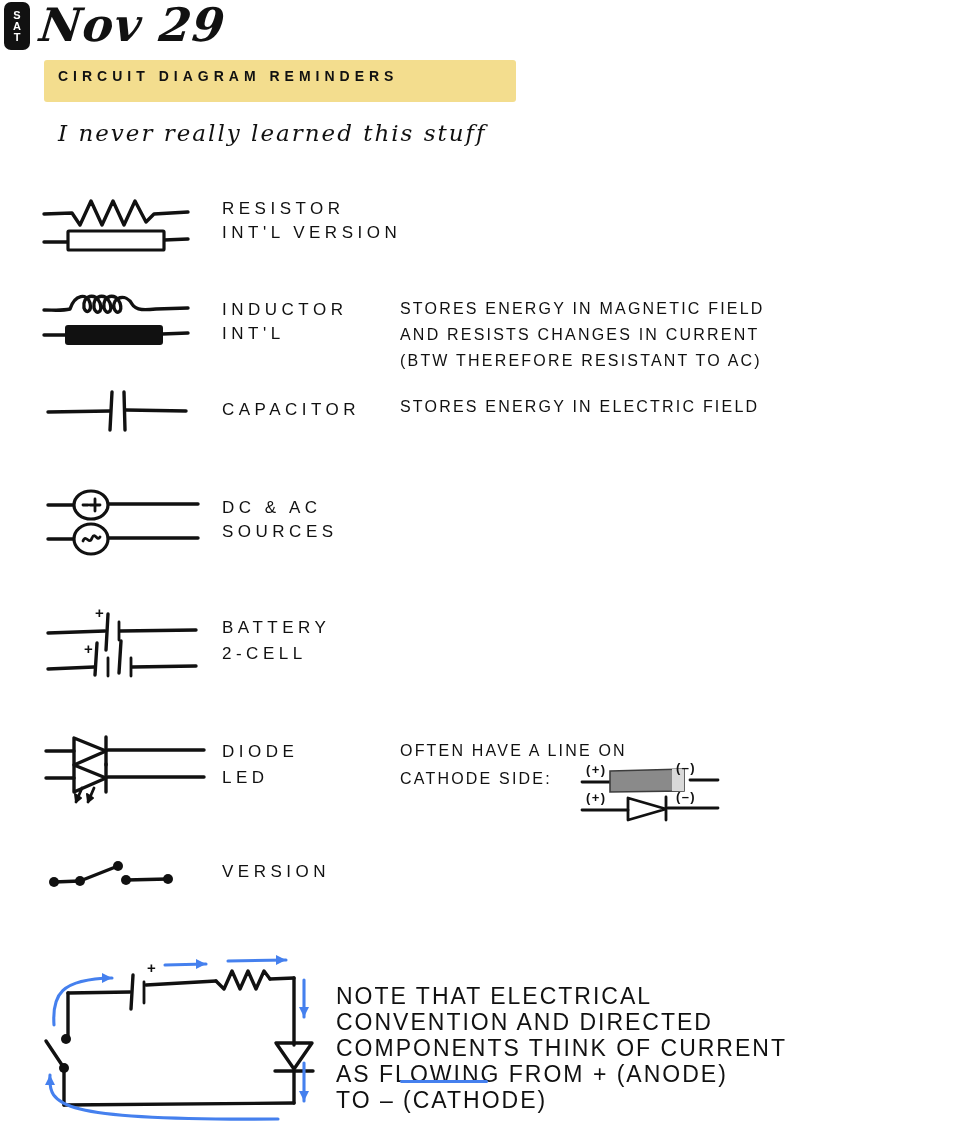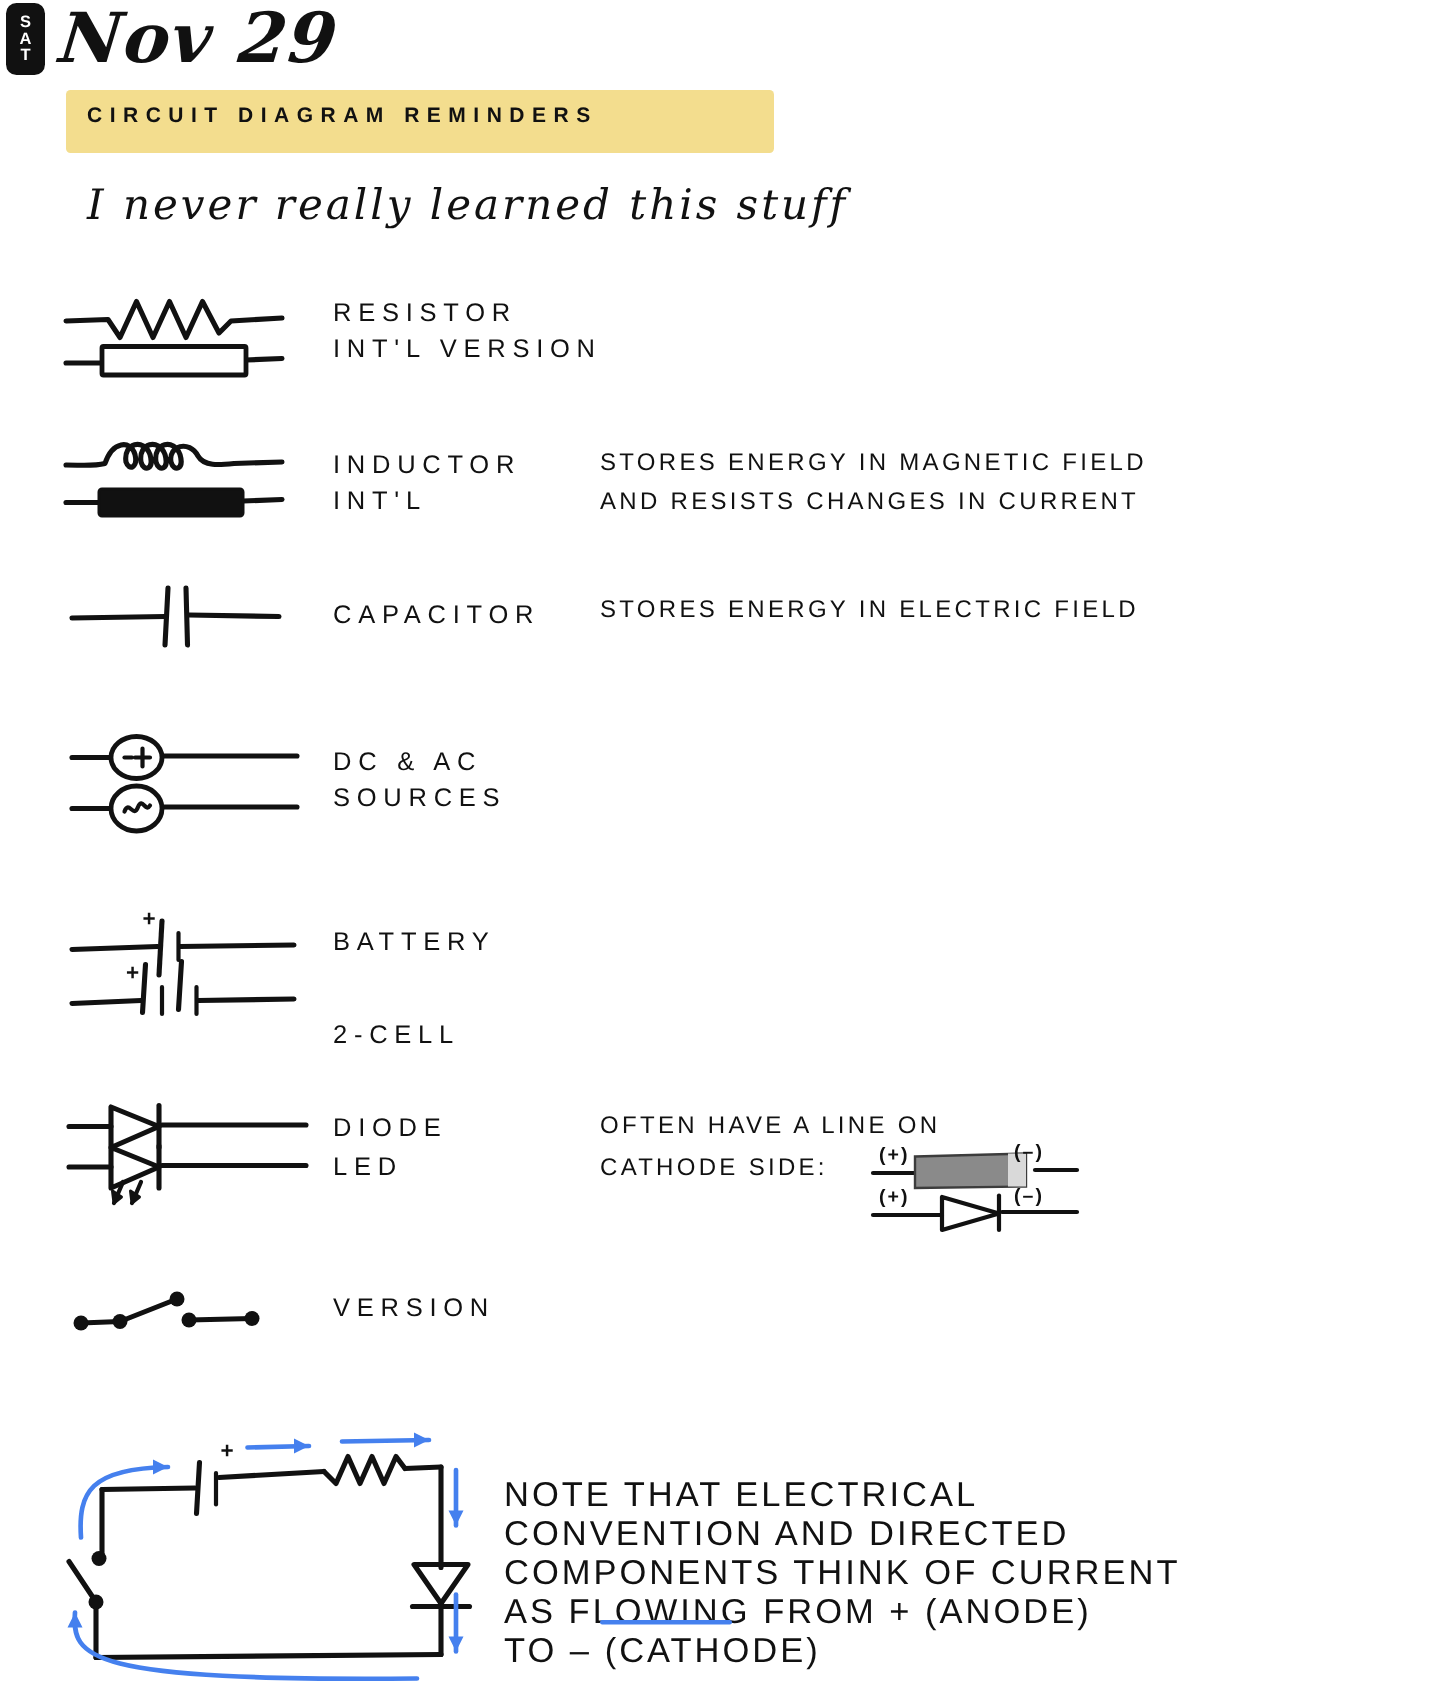--- a/index.html
+++ b/index.html
@@ -32,21 +32,21 @@
     background:#f3dd8e;border-radius:3px;
   }
   .banner-text{
     position:absolute;left:58px;top:68px;
     font-family:"Liberation Sans",sans-serif;font-weight:700;
     font-size:14px;color:#111;letter-spacing:5px;
   }
   .subtitle{
     position:absolute;left:58px;top:120px;
     font-family:"DejaVu Serif",serif;font-style:italic;
-    font-size:28px;color:#111;letter-spacing:2px;
+    font-size:23px;color:#111;letter-spacing:2px;
   }
 
   
   .hlabel{
     position:absolute;
     font-family:"Liberation Sans",sans-serif;font-weight:400;
     font-size:17px;color:#111;letter-spacing:4.5px;white-space:nowrap;
   }
   .hnote{
     position:absolute;
@@ -104,20 +104,21 @@
       <path class="ink" d="M2,20 C12,20 20,21 28,19 C33,4 45,3 48,13 C50,22 44,24 42,18 C40,5 54,2 58,13 C61,23 54,25 52,18 C50,5 64,2 68,13 C71,23 64,25 62,18 C60,5 74,2 78,13 C81,23 74,25 72,18 C70,7 84,3 90,14 C94,21 104,20 114,19 L146,18"></path>
       <path class="ink" d="M2,45 L24,45"></path>
       <path class="ink" d="M120,44 L146,43"></path>
       <rect class="ink-fill" x="24" y="36" width="96" height="18" rx="2"></rect>
     </svg>
   </div>
   <div class="hlabel" style="left:222px;top:300px;">INDUCTOR</div>
   <div class="hlabel" style="left:222px;top:324px;">INT'L</div>
   <div class="hnote" style="left:400px;top:300px;">STORES ENERGY IN MAGNETIC FIELD</div>
   <div class="hnote" style="left:400px;top:326px;">AND RESISTS CHANGES IN CURRENT</div>
+  <div class="hnote" style="left:400px;top:352px;">(BTW THEREFORE  RESISTANT TO AC)</div>
 
   <div class="sym" style="left:48px;top:392px;">
     <svg width="140" height="40" viewBox="0 0 140 40">
       <path class="ink" d="M0,20 L62,19"></path>
       <path class="ink" d="M78,18 L138,19"></path>
       <path class="ink" d="M64,0 L62,38"></path>
       <path class="ink" d="M76,0 L77,38"></path>
     </svg>
   </div>
   <div class="hlabel" style="left:222px;top:400px;">CAPACITOR</div>
@@ -149,21 +150,21 @@
       <path class="ink" d="M84,61 L148,60"></path>
       <path class="ink" d="M49,46 L47,78" transform="translate(0,-9)"></path>
       <path class="ink-thin" d="M60,52 L60,70"></path>
       <path class="ink" d="M73,44 L71,76" transform="translate(0,-9)"></path>
       <path class="ink-thin" d="M83,52 L83,70"></path>
     </svg>
   </div>
   <div class="plus" style="left:95px;top:604px;">+</div>
   <div class="plus" style="left:84px;top:640px;">+</div>
   <div class="hlabel" style="left:222px;top:618px;">BATTERY</div>
-  <div class="hlabel" style="left:222px;top:644px;margin-top:36px;">2-CELL</div>
+  <div class="hlabel" style="left:222px;top:644px;">2-CELL</div>
 
   <div class="sym" style="left:46px;top:736px;">
     <svg width="160" height="80" viewBox="0 0 160 80">
       <path class="ink" d="M0,15 L28,15"></path>
       <path class="ink" d="M62,14 L158,14"></path>
       <path class="ink" d="M28,2 L28,29 L60,15 Z" fill="none"></path>
       <path class="ink" d="M60,1 L60,29"></path>
       <path class="ink" d="M0,42 L28,42"></path>
       <path class="ink" d="M62,41 L158,41"></path>
       <path class="ink" d="M28,29 L28,56 L60,42 Z" fill="none"></path>

